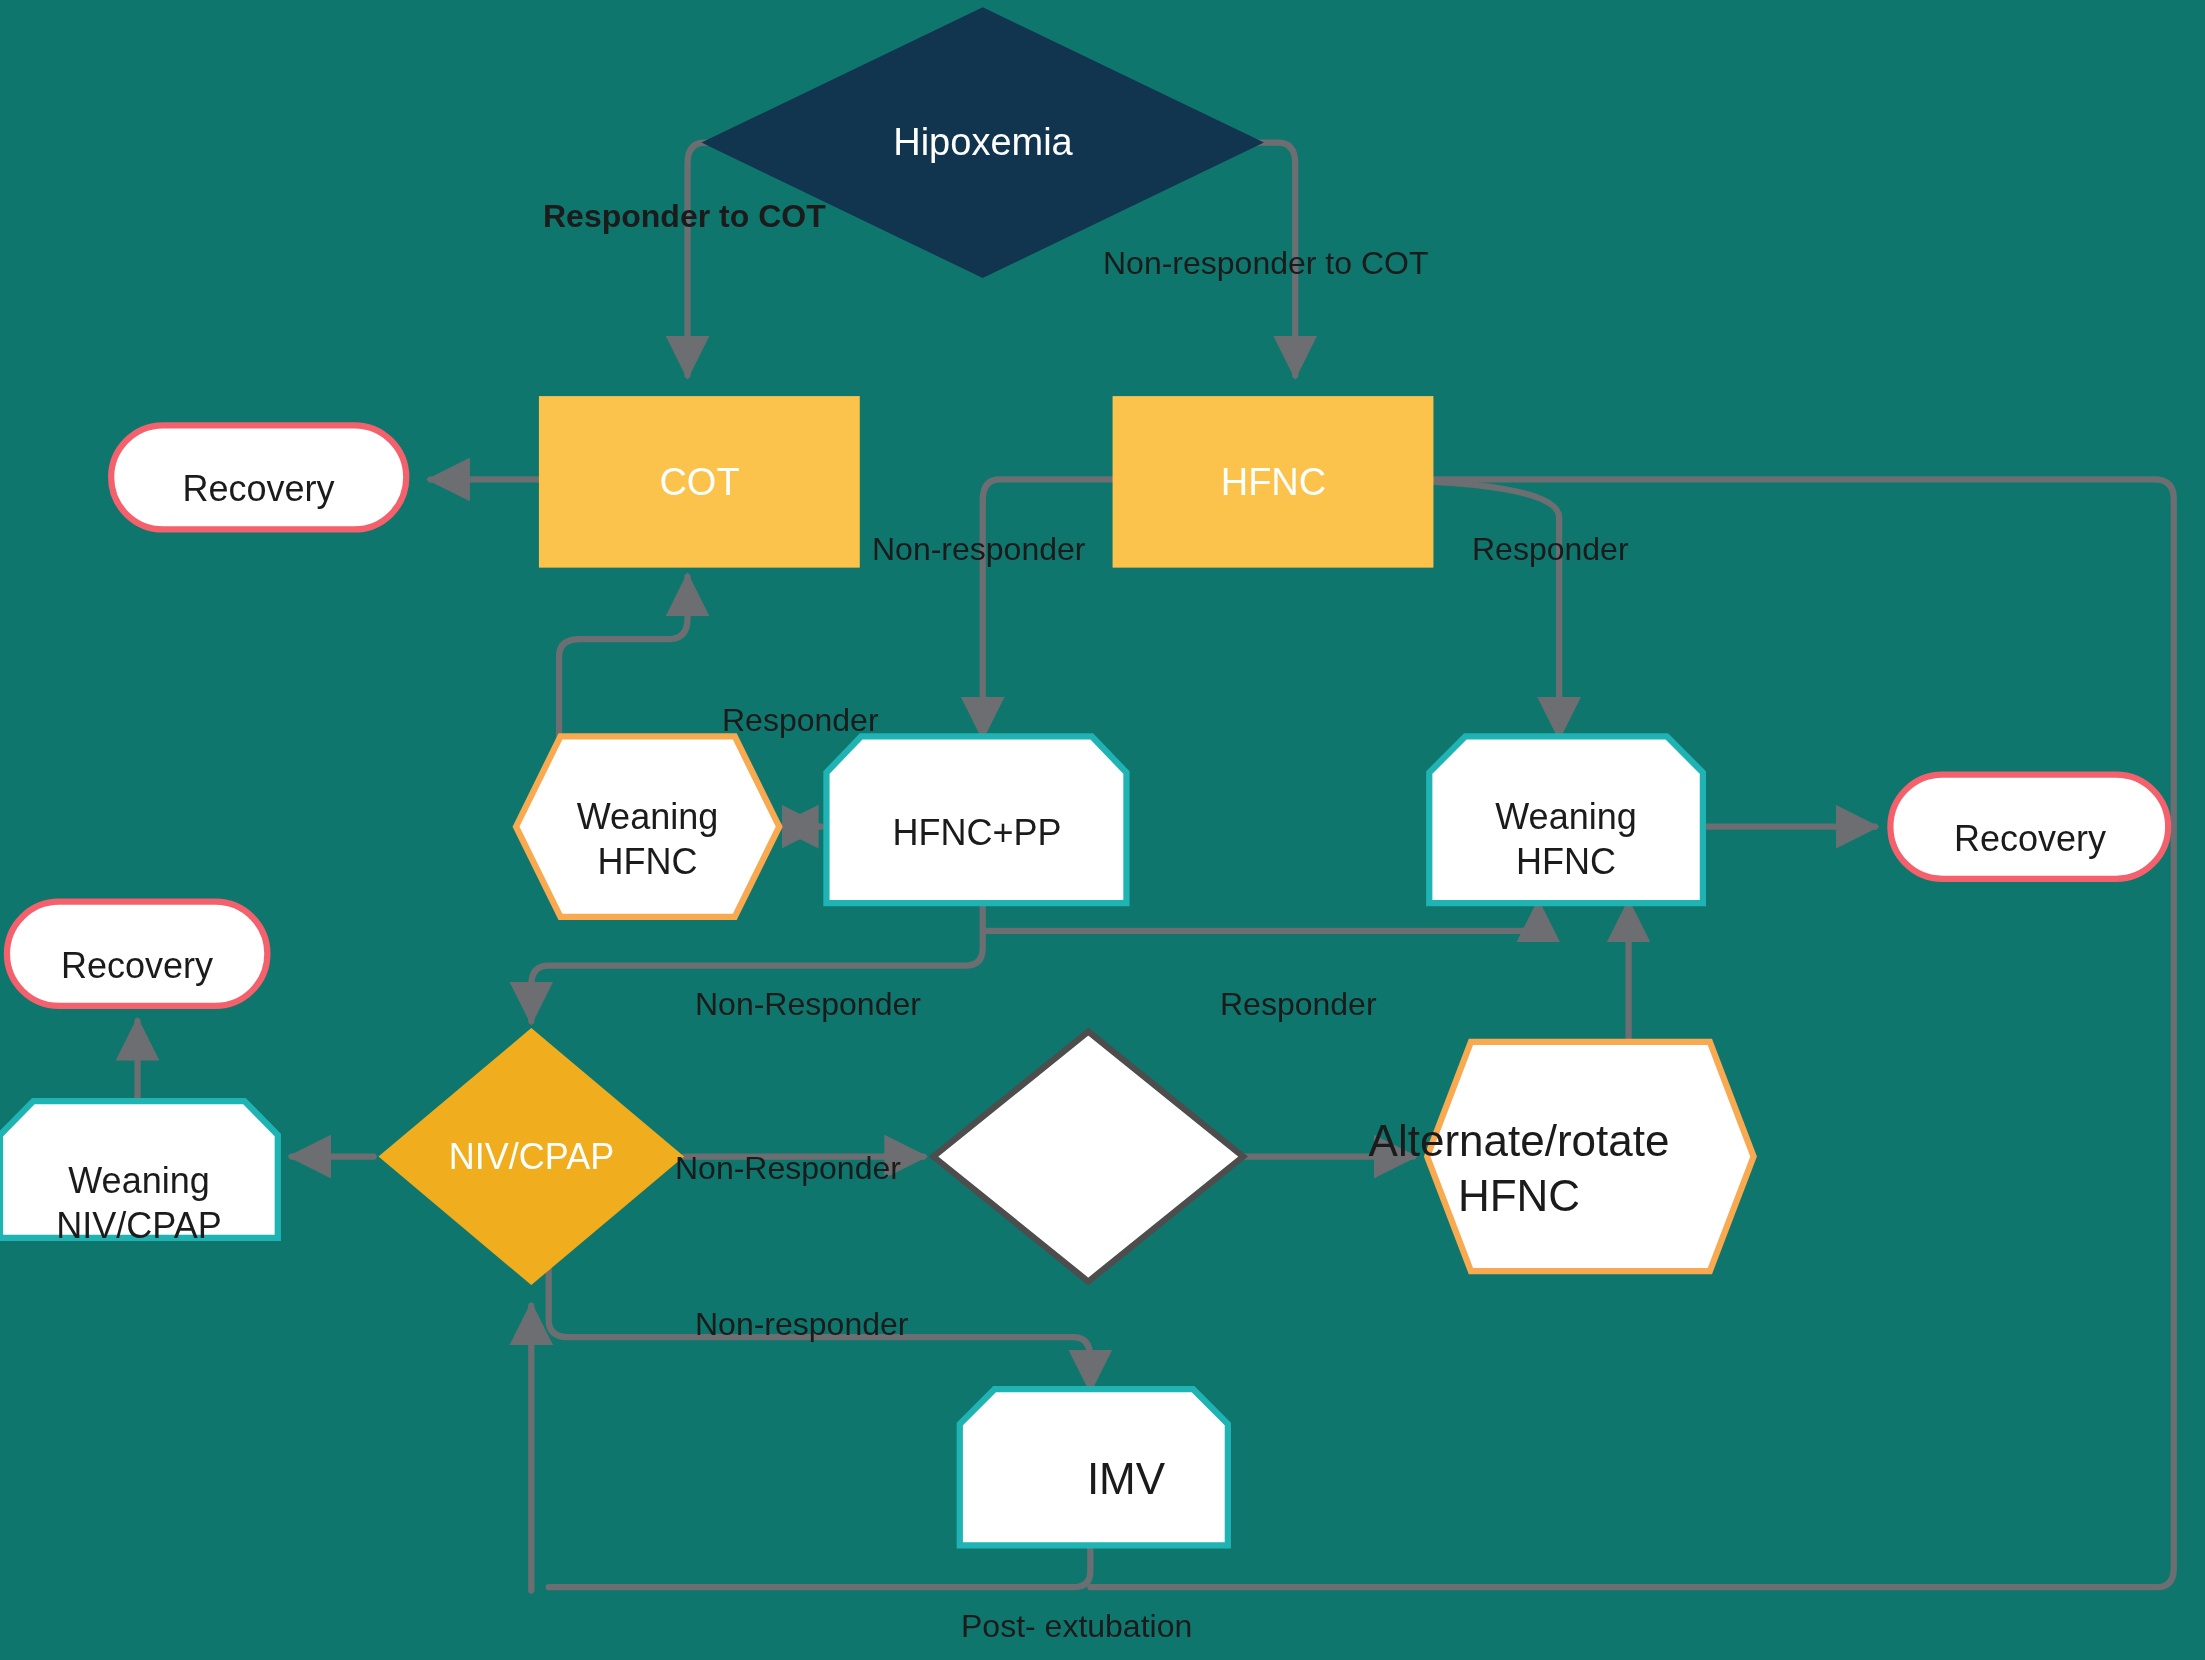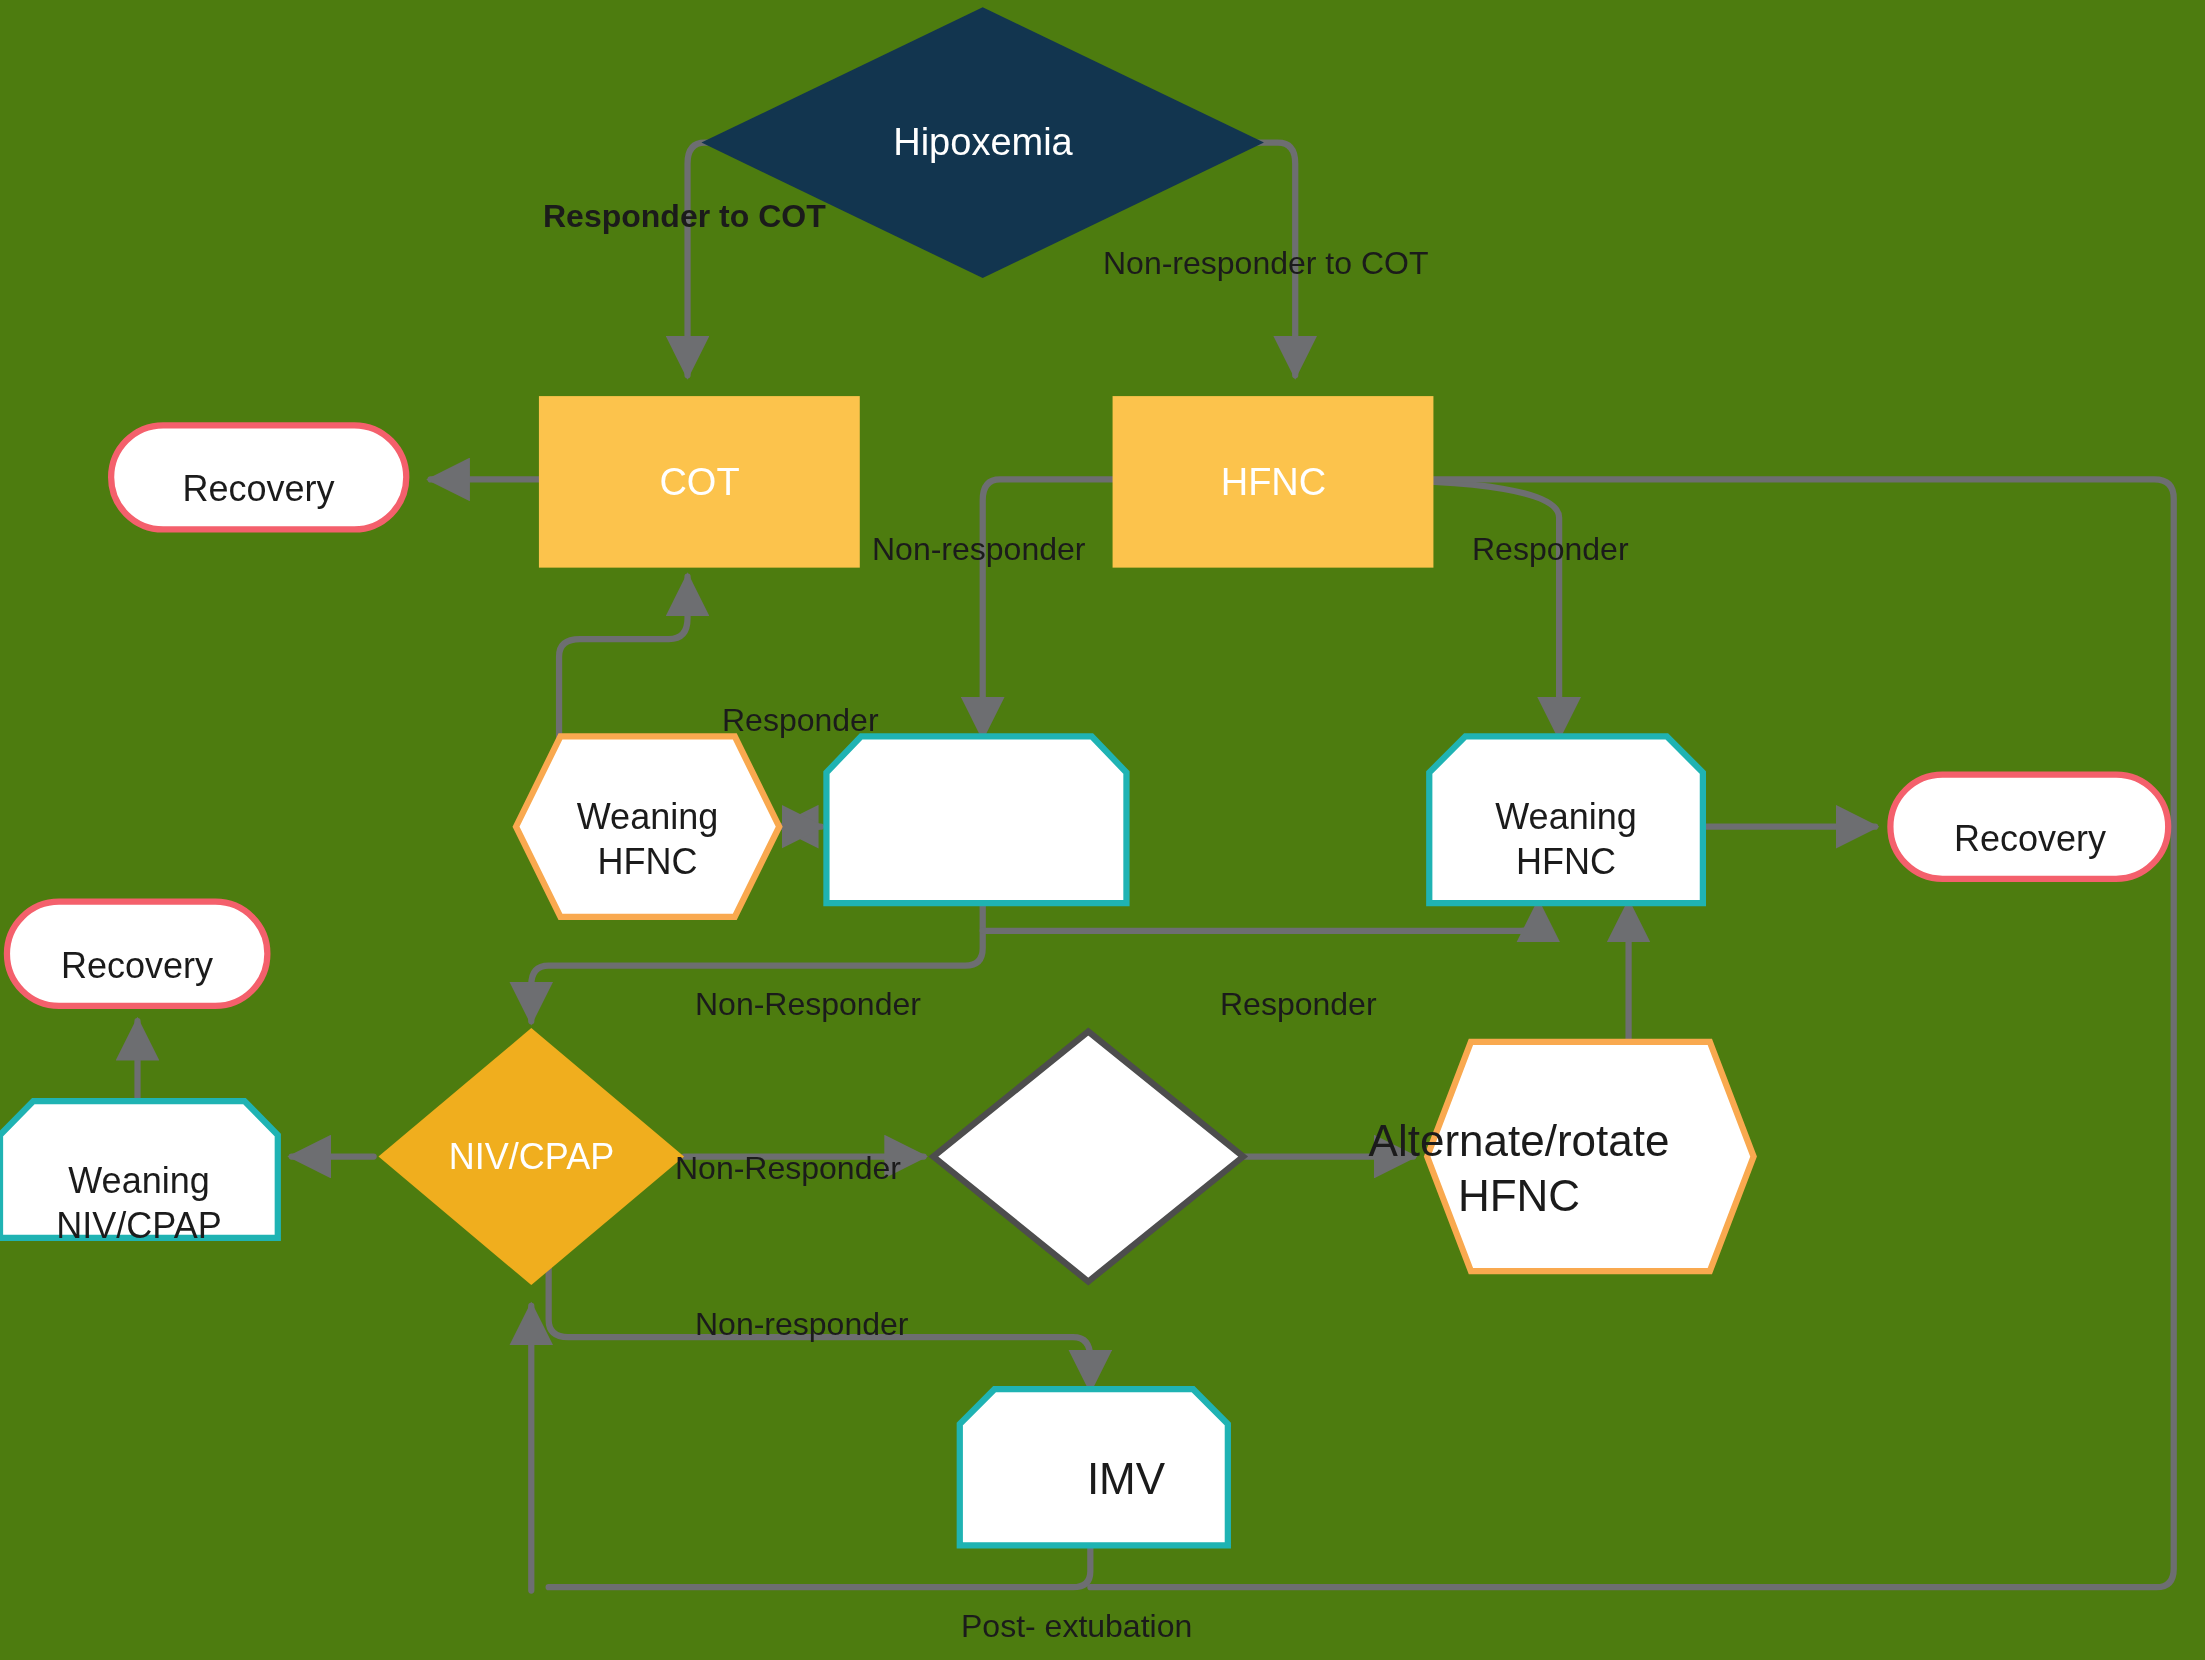--- a/index.html
+++ b/index.html
@@ -1,19 +1,19 @@
 <!DOCTYPE html>
 <html style="font-size:11px"><head>
 <meta charset="utf-8">
 <style>
   html,body{margin:0;padding:0;background:#ffffff;}
   #root{
     position:relative;
     width:2205px;height:1661px;
-    background:#4d7c0f;
+    background:#0f766e;
     font-family:"Liberation Sans", sans-serif;
     overflow:hidden;
   }
   svg#canvas{position:absolute;left:0;top:0;width:2205px;height:1661px;}
   .nodeLabel{
     position:absolute;
     display:flex;align-items:center;justify-content:center;
     text-align:center;
     line-height:1.25;
     pointer-events:none;
@@ -121,20 +121,21 @@
 
   <div class="nodeLabel dark-text" style="left:111px;top:451px;width:295px;height:51px;font-size:36px;">Recovery</div>
 
   <div class="nodeLabel dark-text" style="left:1891px;top:801px;width:278px;height:51px;font-size:36px;">Recovery</div>
 
   <div class="nodeLabel dark-text" style="left:7px;top:928px;width:260px;height:51px;font-size:36px;">Recovery</div>
 
   <div class="nodeLabel dark-text" style="left:516px;top:761px;width:263px;height:132px;font-size:36px;">Weaning
 HFNC</div>
 
+  <div class="nodeLabel dark-text" style="left:827px;top:792px;width:300px;height:56px;font-size:36px;">HFNC+PP</div>
 
   <div class="nodeLabel dark-text" style="left:1429px;top:761px;width:274px;height:132px;font-size:36px;">Weaning
 HFNC</div>
 
   <div class="nodeLabel dark-text" style="left:0px;top:1125px;width:278px;height:132px;font-size:36px;">Weaning
 NIV/CPAP</div>
 
   <div class="nodeLabel white-on-fill" style="left:396px;top:1131px;width:271px;height:51px;font-size:36px;">NIV/CPAP</div>
 
 

